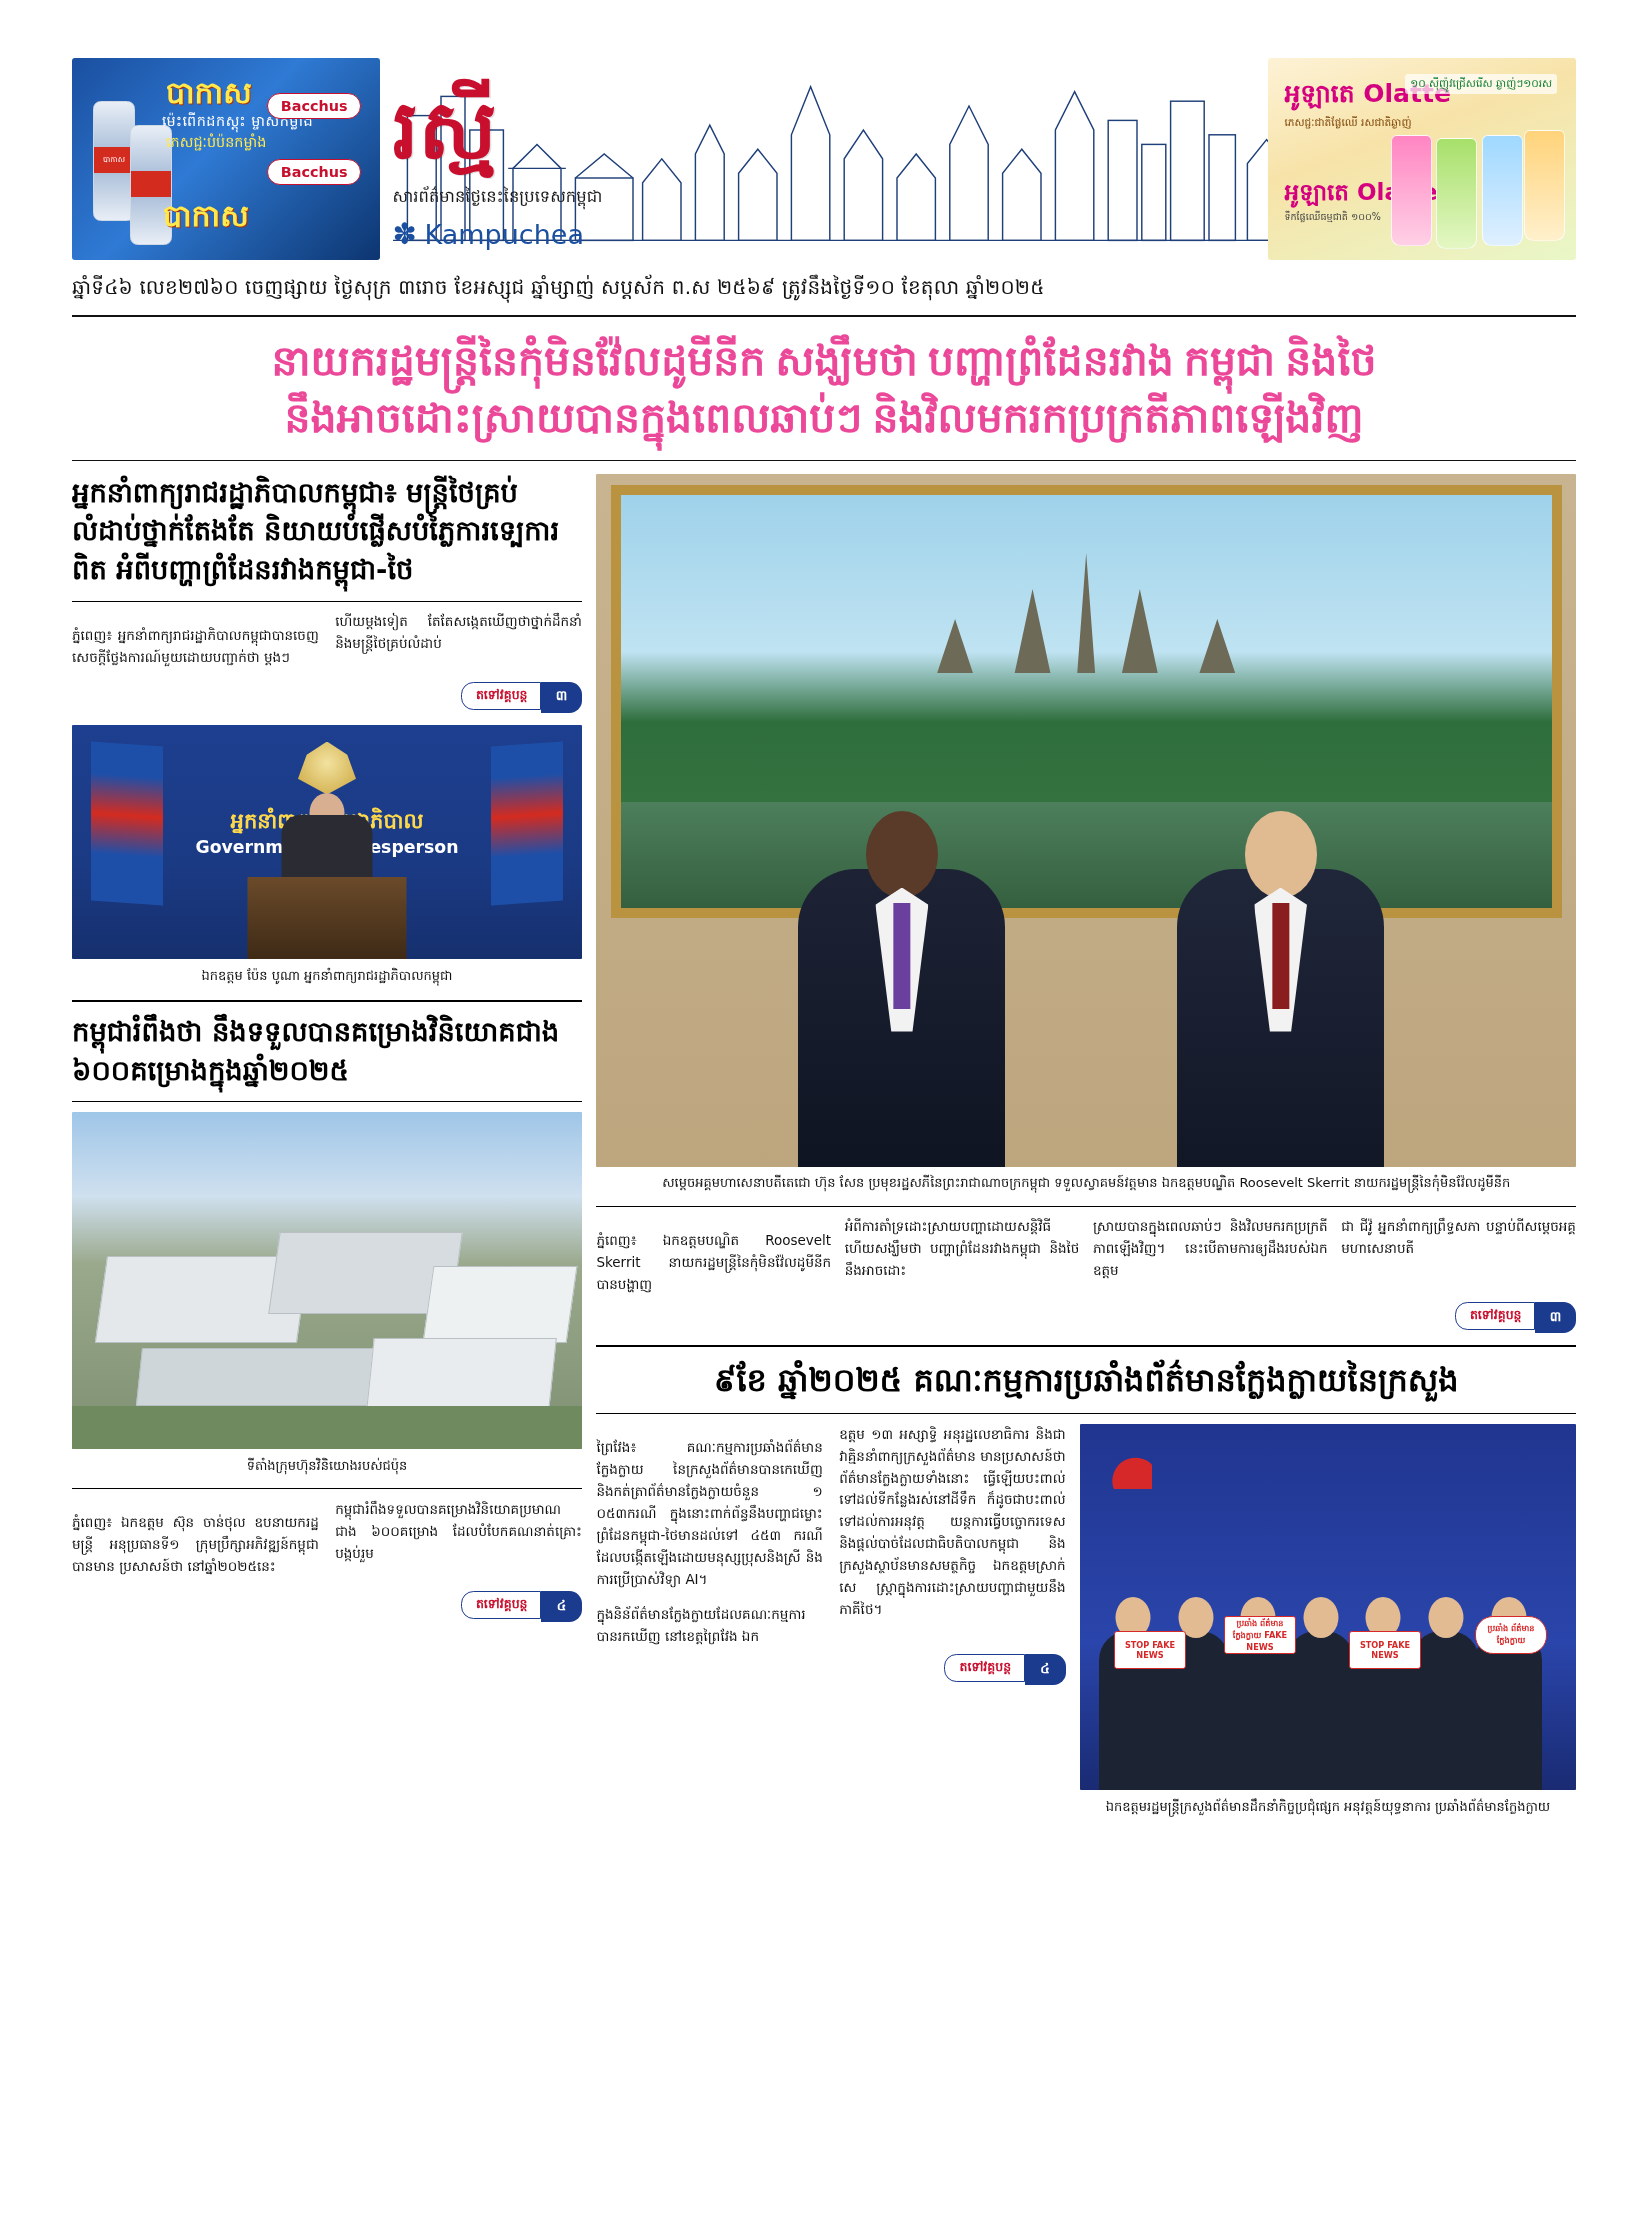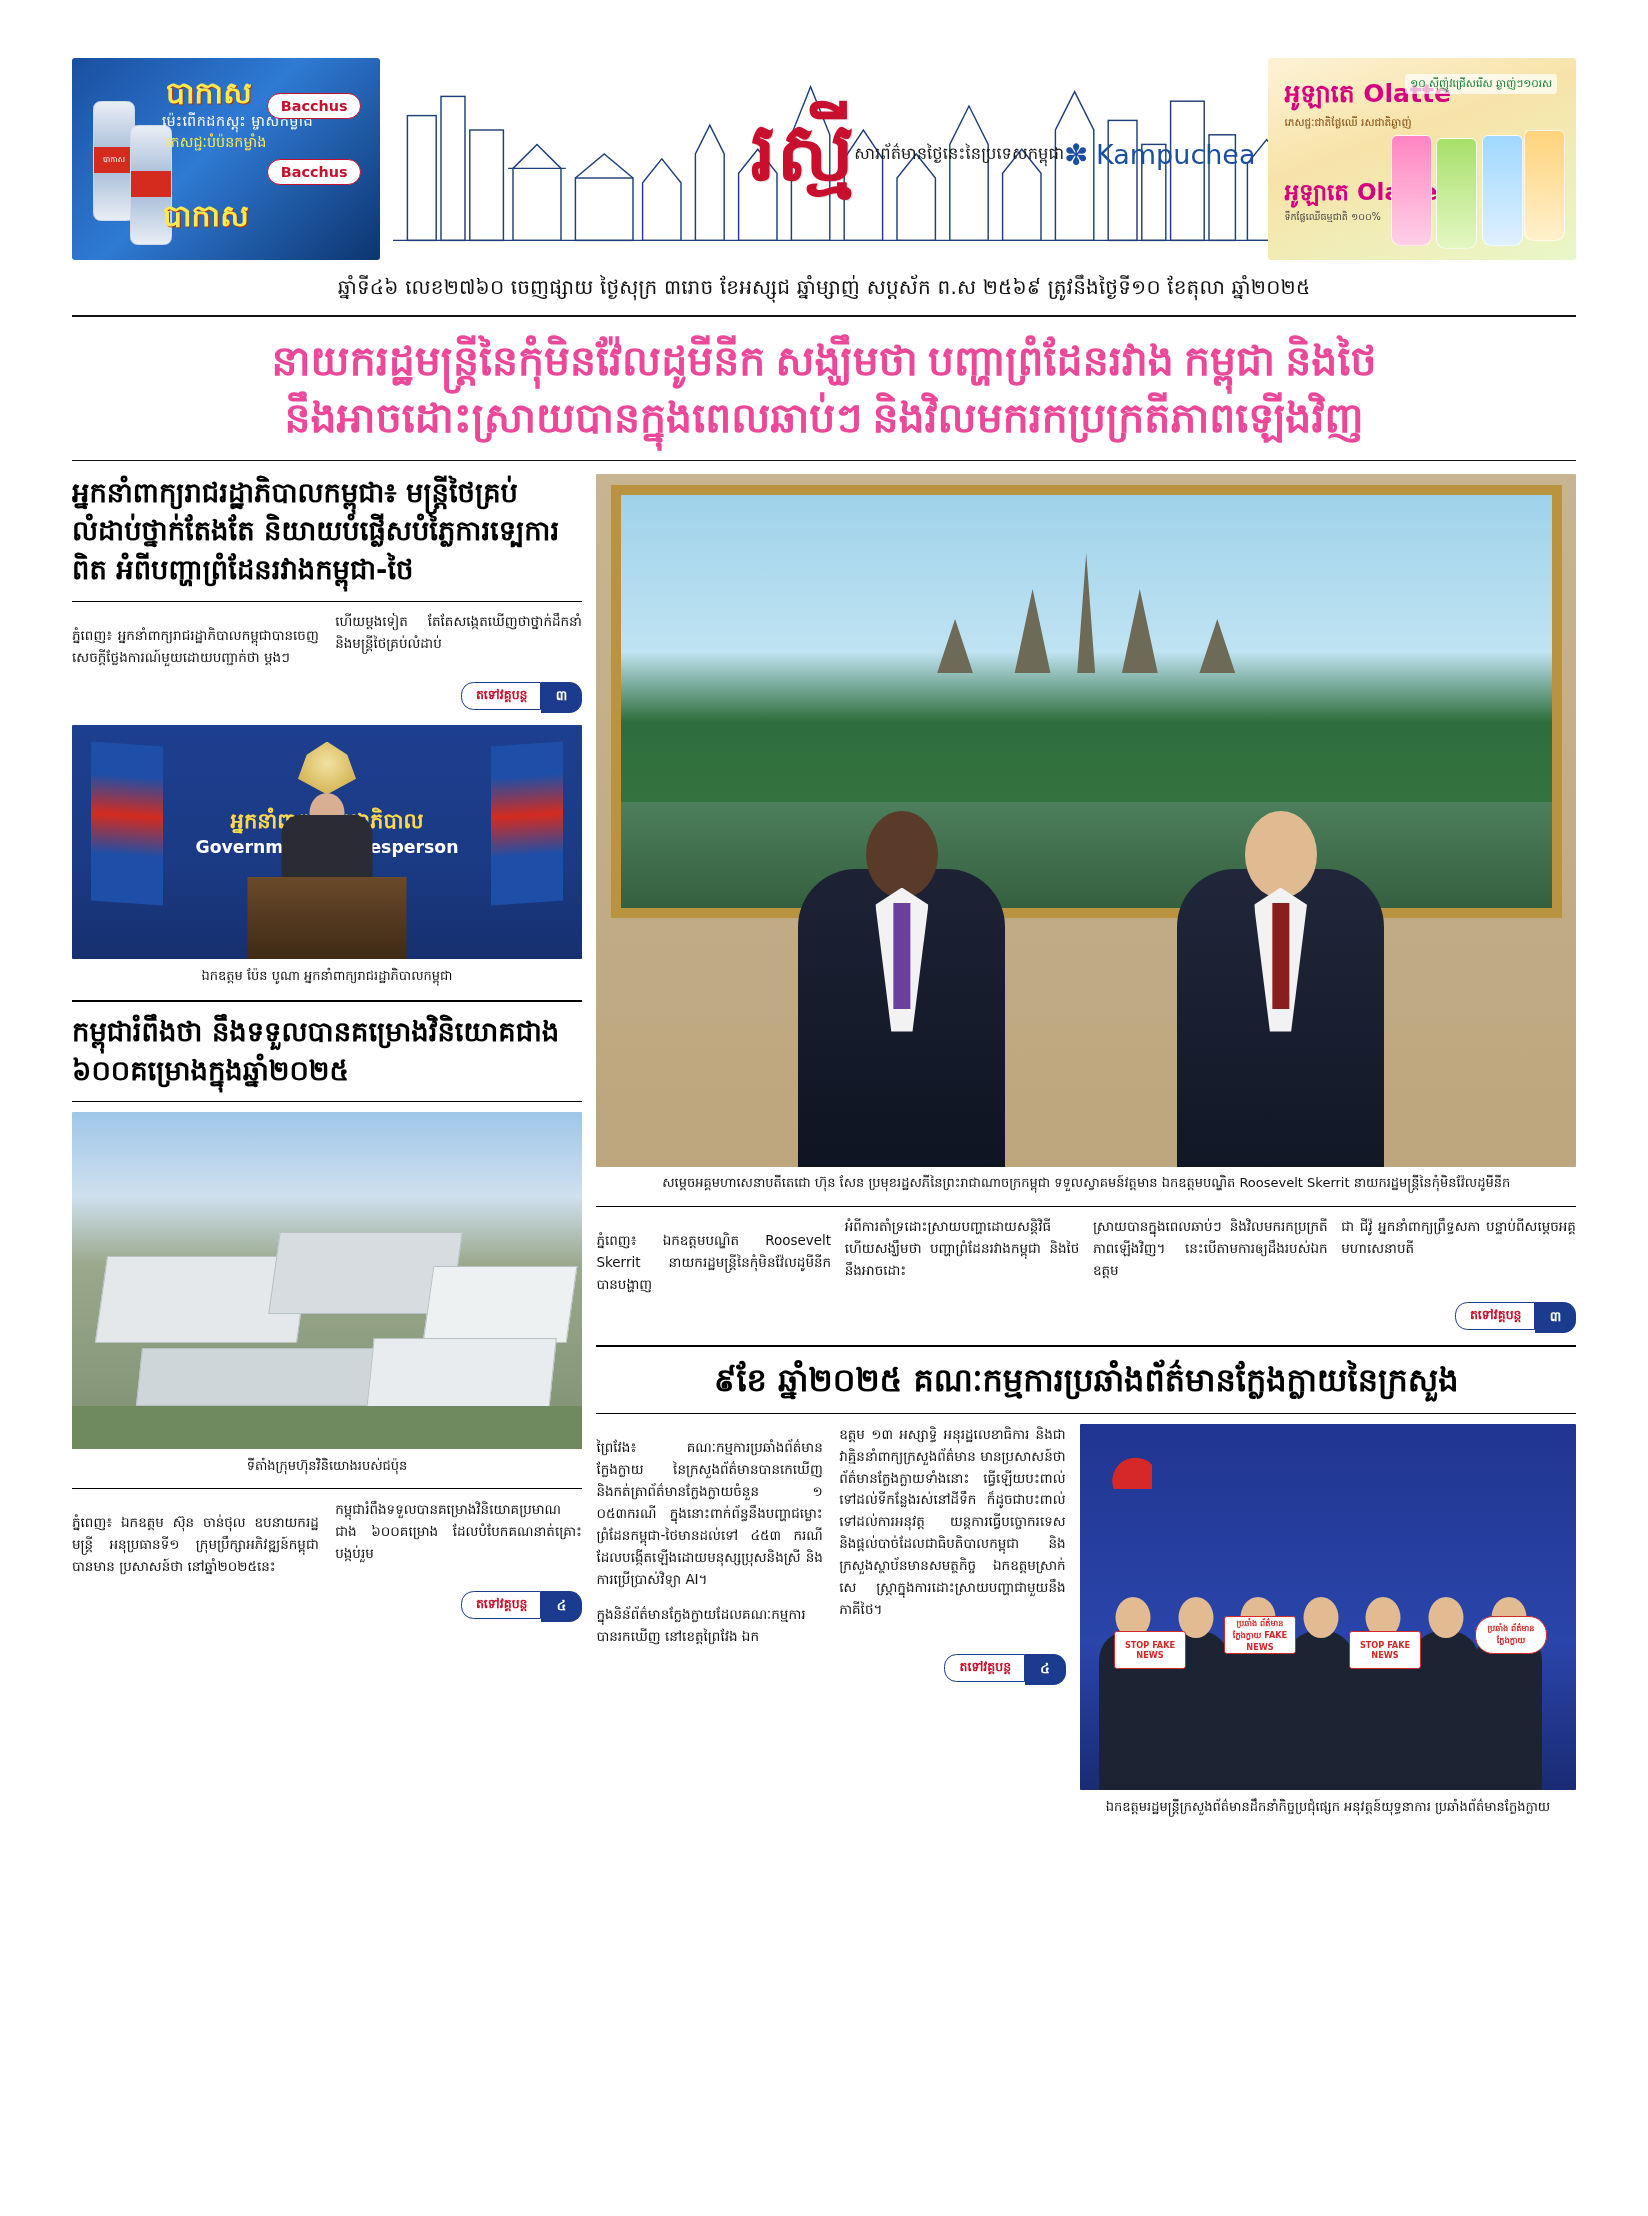--- a/index.html
+++ b/index.html
@@ -89,21 +89,21 @@
   }
   .can.c1 { width: 42px; height: 120px; left: 21px; top: 43px; }
   .can.c2 { width: 42px; height: 120px; left: 58px; top: 67px; }
   .can .cantop { position:absolute; top: 38%; left: 0; right: 0; height: 26px; background: #d42b1f; }
   .can .canlabel { position:absolute; top:44%; left:0; right:0; text-align:center; color:#fff; font-size:7.7px; }
 
   .nameplate {
     flex: 1 1 auto;
     position: relative;
     display: flex;
-    align-items: center;
+    flex-direction: column;
     justify-content: flex-end;
   }
   .skyline {
     position: absolute;
     left: 0; right: 0; top: 0;
     height: 192px;
     opacity: 1;
   }
   .np-title {
     position: relative;
@@ -190,21 +190,20 @@
   }
   .pouch.p1 { right: 144px; bottom: 14.4px; background: linear-gradient(180deg,#ff85c2,#ffd0e6); }
   .pouch.p2 { right: 99px; bottom: 10.6px; background: linear-gradient(180deg,#a7e06a,#e4f7c4); }
   .pouch.p3 { right: 53px; bottom: 14.4px; background: linear-gradient(180deg,#9fd8ff,#dff0ff); }
   .pouch.p4 { right: 11.5px;  bottom: 19px; background: linear-gradient(180deg,#ffd37a,#fff0cc); }
 
   
   .datebar {
     margin-top: 13.5px;
     padding-bottom: 9.6px;
-    text-align: center;
     font-size: 20px;
     color: #111;
     letter-spacing: 0.2px;
   }
   .rule-top {
     border-top: 2.4px solid #111;
     margin-top: 1.9px;
   }
 
   

